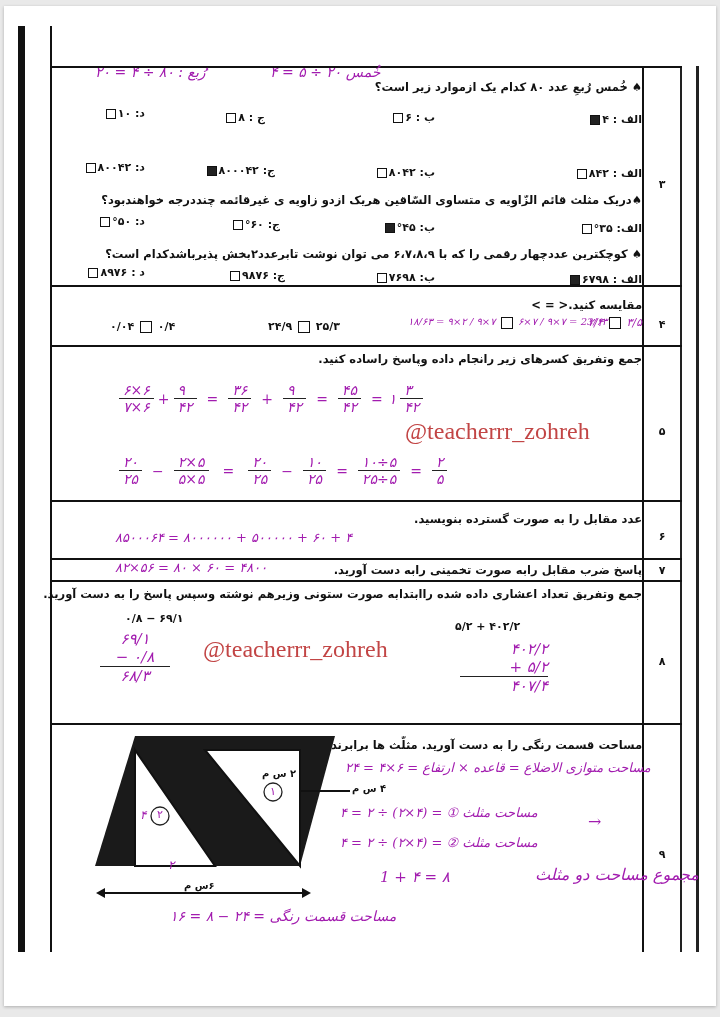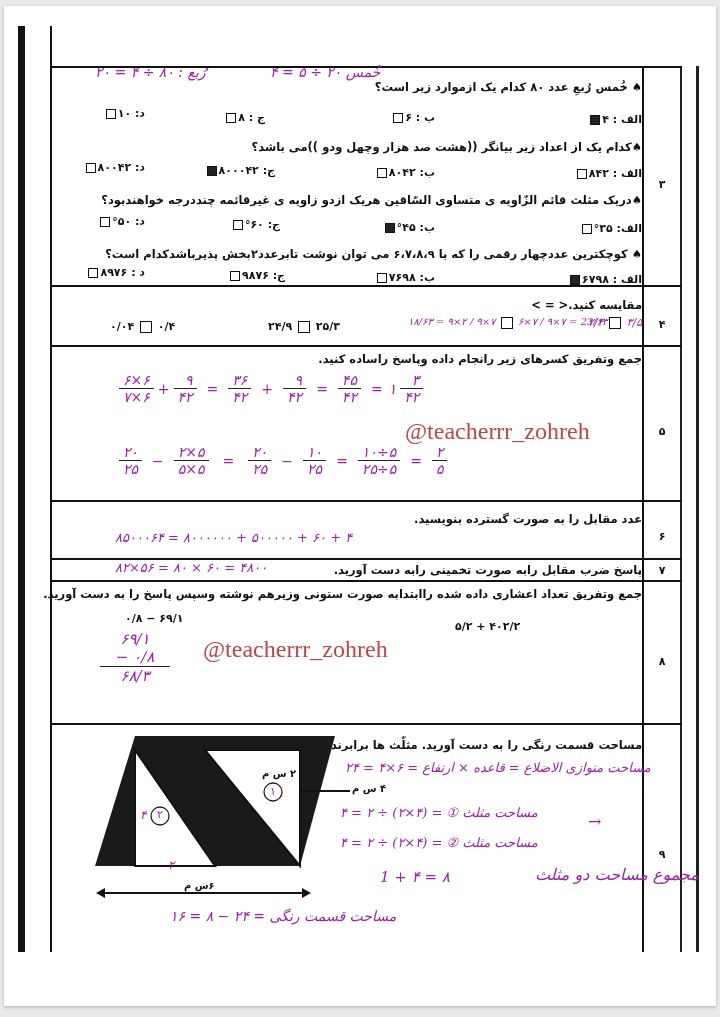--- a/index.html
+++ b/index.html
@@ -25,21 +25,21 @@
   .rownum {
     position:absolute; left:644px; width:36px; text-align:center;
     font-family:"DejaVu Sans", sans-serif; font-size:11px; font-weight:bold; color:#111;
   }
   .q { position:absolute; direction:rtl; text-align:center; font-weight:bold; color:#111; font-size:11.5px; white-space:nowrap; }
   .opt { position:absolute; direction:rtl; font-weight:bold; color:#111; font-size:11px; white-space:nowrap; }
   .box { display:inline-block; width:8px; height:8px; border:1.3px solid #111; vertical-align:middle; margin:0 2px; }
   .box.checked { background:#222; }
   .hand { position:absolute; font-family:"DejaVu Serif", serif; color:#a21caf; font-style:italic; white-space:nowrap; }
   .hand-rtl { direction:rtl; }
-  .frac { display:inline-flex; flex-direction:column; align-items:flex-end; vertical-align:middle; margin:4px 4px; }
+  .frac { display:inline-flex; flex-direction:column; align-items:flex-start; vertical-align:middle; margin:14px 4px; }
   .frac .n { padding:0 4px; }
   .frac .d { border-top:1.3px solid #222; padding:0 4px; }
   .wm {
     position:absolute; font-family:"Liberation Serif", serif; font-size:24px; color:#c24545; white-space:nowrap;
   }
   .shape { position:absolute; left:95px; top:736px; }
   .label-sm { position:absolute; font-size:10px; font-weight:bold; color:#111; direction:rtl; white-space:nowrap; }
 </style>
 </head>
 <body>
@@ -64,21 +64,20 @@
   <div class="rownum" style="top:178px">۳</div>
 
   <div class="hand hand-rtl" style="left:95px; top:64px; font-size:14px;">رُبع : ۸۰ ÷ ۴ = ۲۰</div>
   <div class="hand hand-rtl" style="left:270px; top:64px; font-size:14px;">خُمس ۲۰ ÷ ۵ = ۴</div>
   <div class="q" style="right:78px; top:80px;">♠ خُمس رُبعِ عدد ۸۰ کدام یک ازموارد زیر است؟</div>
   <div class="opt" style="right:78px; top:113px;"><span>الف : ۴</span><span class="box checked"></span></div>
   <div class="opt" style="right:285px; top:111px;"><span>ب : ۶</span><span class="box"></span></div>
   <div class="opt" style="right:455px; top:111px;"><span>ج : ۸</span><span class="box"></span></div>
   <div class="opt" style="right:575px; top:107px;"><span>د: ۱۰</span><span class="box"></span></div>
 
-  <div class="q" style="right:78px; top:140px;">♠کدام یک از اعداد زیر بیانگر ((هشت صد هزار وچهل ودو ))می باشد؟</div>
   <div class="opt" style="right:78px; top:167px;"><span>الف : ۸۴۲</span><span class="box"></span></div>
   <div class="opt" style="right:285px; top:166px;"><span>ب: ۸۰۴۲</span><span class="box"></span></div>
   <div class="opt" style="right:445px; top:164px;"><span>ج: ۸۰۰۰۴۲</span><span class="box checked"></span></div>
   <div class="opt" style="right:575px; top:161px;"><span>د: ۸۰۰۴۲</span><span class="box"></span></div>
 
   <div class="q" style="right:78px; top:193px;">♠دریک مثلث قائم الزّاویه ی متساوی السّاقین هریک ازدو زاویه ی غیرقائمه چنددرجه خواهندبود؟</div>
   <div class="opt" style="right:78px; top:222px;"><span>الف: ۳۵°</span><span class="box"></span></div>
   <div class="opt" style="right:285px; top:221px;"><span>ب: ۴۵°</span><span class="box checked"></span></div>
   <div class="opt" style="right:440px; top:218px;"><span>ج: ۶۰°</span><span class="box"></span></div>
   <div class="opt" style="right:575px; top:215px;"><span>د: ۵۰°</span><span class="box"></span></div>
@@ -189,20 +188,25 @@
 
   <div class="rownum" style="top:655px">۸</div>
   <div class="q" style="right:78px; top:587px;">جمع وتفریق تعداد اعشاری داده شده راابتدابه صورت ستونی وزیرهم نوشته وسپس پاسخ را به دست آورید.</div>
   <div class="opt" style="left:125px; top:612px; direction:rtl;">۶۹/۱  −  ۰/۸</div>
   <div class="hand" style="left:100px; top:630px; font-size:15px; line-height:18px; text-align:center; width:70px;">
     <div>۶۹/۱</div>
     <div style="border-bottom:1.5px solid #222;">− ۰/۸</div>
     <div>۶۸/۳</div>
   </div>
   <div class="opt" style="left:455px; top:620px; direction:rtl;">۴۰۲/۲  + ۵/۲</div>
+  <div class="hand" style="left:460px; top:640px; font-size:15px; line-height:18px; text-align:right; width:88px;">
+    <div>۴۰۲/۲</div>
+    <div style="border-bottom:1.5px solid #222;">+ ۵/۲</div>
+    <div>۴۰۷/۴</div>
+  </div>
   <div class="wm" style="left:203px; top:636px;">@teacherrr_zohreh</div>
 
   <div class="rownum" style="top:848px">۹</div>
   <div class="q" style="right:78px; top:738px;">مساحت قسمت رنگی را به دست آورید. مثلّث ها برابرند.</div>
 
   <svg class="shape" width="250" height="145" viewBox="0 0 250 145">
     <polygon points="40,0 240,0 205,130 0,130" fill="#1a1a1a"></polygon>
     <polygon points="40,14 40,130 120,130" fill="#ffffff" stroke="#111" stroke-width="2"></polygon>
     <polygon points="110,14 205,14 205,130" fill="#ffffff" stroke="#111" stroke-width="2"></polygon>
     <circle cx="178" cy="56" r="9" fill="none" stroke="#222" stroke-width="1.3"></circle>

